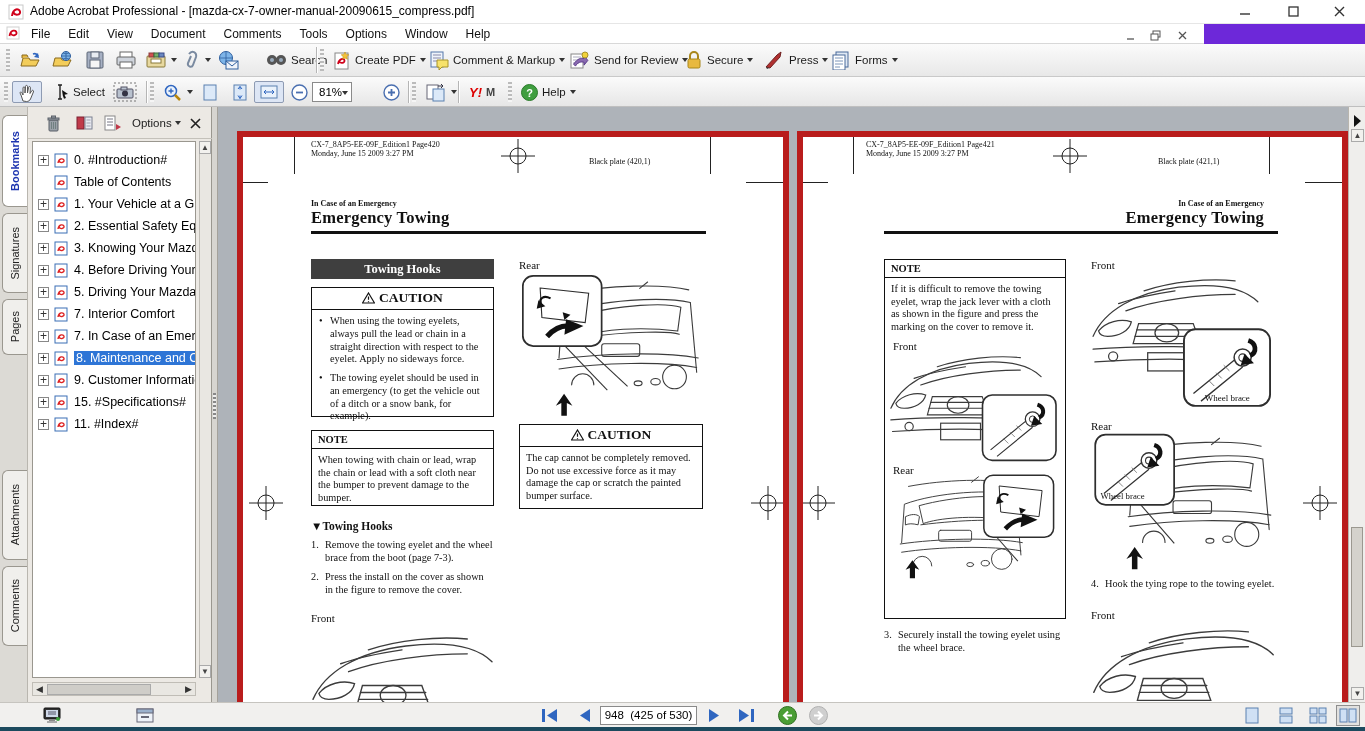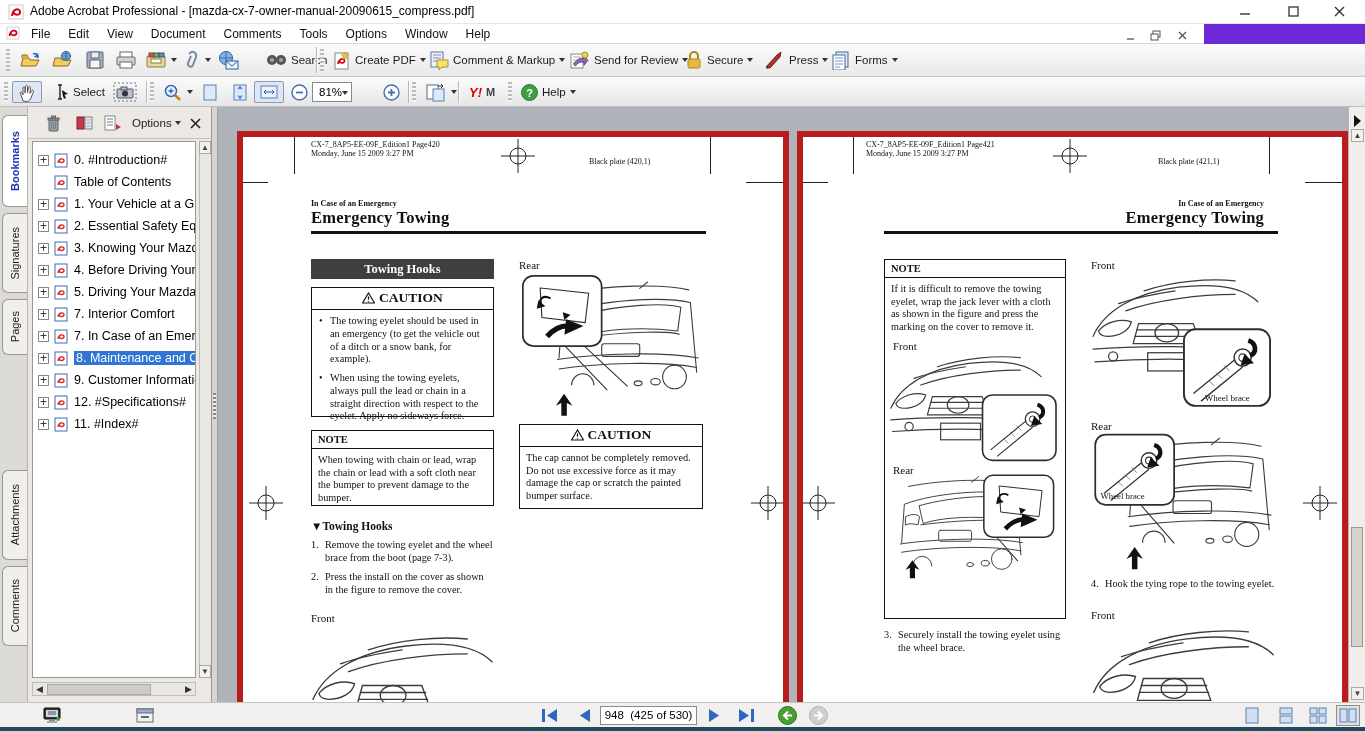--- a/index.html
+++ b/index.html
@@ -561,21 +561,21 @@
                 <path d="M4,10 C4.7,5 9.5,5 10,7.4 C10.4,9.8 6,10.5 5,8" stroke="#d22" stroke-width="1.4" fill="none"></path>
               </svg></span>
             <span class="bm-label">9. Customer Information</span>
           </div>
       <div class="bm-row" style="top:250px">
             <span class="plusbox"></span>
             <span class="bm-ico"><svg width="15" height="15">
                 <rect x="1" y="1" width="12" height="13" fill="#fff" stroke="#3b6fb5"></rect>
                 <path d="M4,10 C4.7,5 9.5,5 10,7.4 C10.4,9.8 6,10.5 5,8" stroke="#d22" stroke-width="1.4" fill="none"></path>
               </svg></span>
-            <span class="bm-label">12. #Specifications#</span>
+            <span class="bm-label">15. #Specifications#</span>
           </div>
       <div class="bm-row" style="top:272px">
             <span class="plusbox"></span>
             <span class="bm-ico"><svg width="15" height="15">
                 <rect x="1" y="1" width="12" height="13" fill="#fff" stroke="#3b6fb5"></rect>
                 <path d="M4,10 C4.7,5 9.5,5 10,7.4 C10.4,9.8 6,10.5 5,8" stroke="#d22" stroke-width="1.4" fill="none"></path>
               </svg></span>
             <span class="bm-label">11. #Index#</span>
           </div>
     </div>
@@ -619,22 +619,22 @@
       <div class="ptitle" style="left:68px;top:71px">Emergency Towing</div>
       <div class="prule" style="left:68px;top:94px;width:395px"></div>
 
       <div class="darkbar" style="left:68px;top:122px;width:183px;height:20px">Towing Hooks</div>
       <div class="cbox" style="left:68px;top:150px;width:183px;height:130px">
         <div class="chead"><svg width="13" height="12">
                 <path d="M6.5,1 L12.5,11 H.5 Z" fill="none" stroke="#111" stroke-width="1.2"></path>
                 <path d="M6.5,4.5 v3.2 M6.5,9.3 v1" stroke="#111" stroke-width="1.2"></path>
               </svg><span>CAUTION</span></div>
         <div style="height:5px"></div>
+        <div class="bullet">When using the towing eyelets, always pull the lead or chain in a straight direction with respect to the eyelet. Apply no sideways force.</div>
         <div class="bullet">The towing eyelet should be used in an emergency (to get the vehicle out of a ditch or a snow bank, for example).</div>
-        <div class="bullet">When using the towing eyelets, always pull the lead or chain in a straight direction with respect to the eyelet. Apply no sideways force.</div>
       </div>
       <div class="cbox" style="left:68px;top:293px;width:183px;height:76px">
         <div class="nhead">NOTE</div>
         <div class="btext">When towing with chain or lead, wrap the chain or lead with a soft cloth near the bumper to prevent damage to the bumper.</div>
       </div>
       <div class="subhead" style="left:68px;top:383px"><span>▼</span><span>Towing Hooks</span></div>
       <div class="step" style="left:68px;top:402px;width:183px">
             <span class="n">1.</span>
             <span class="t">Remove the towing eyelet and the wheel brace from the boot (page 7-3).</span>
           </div>

